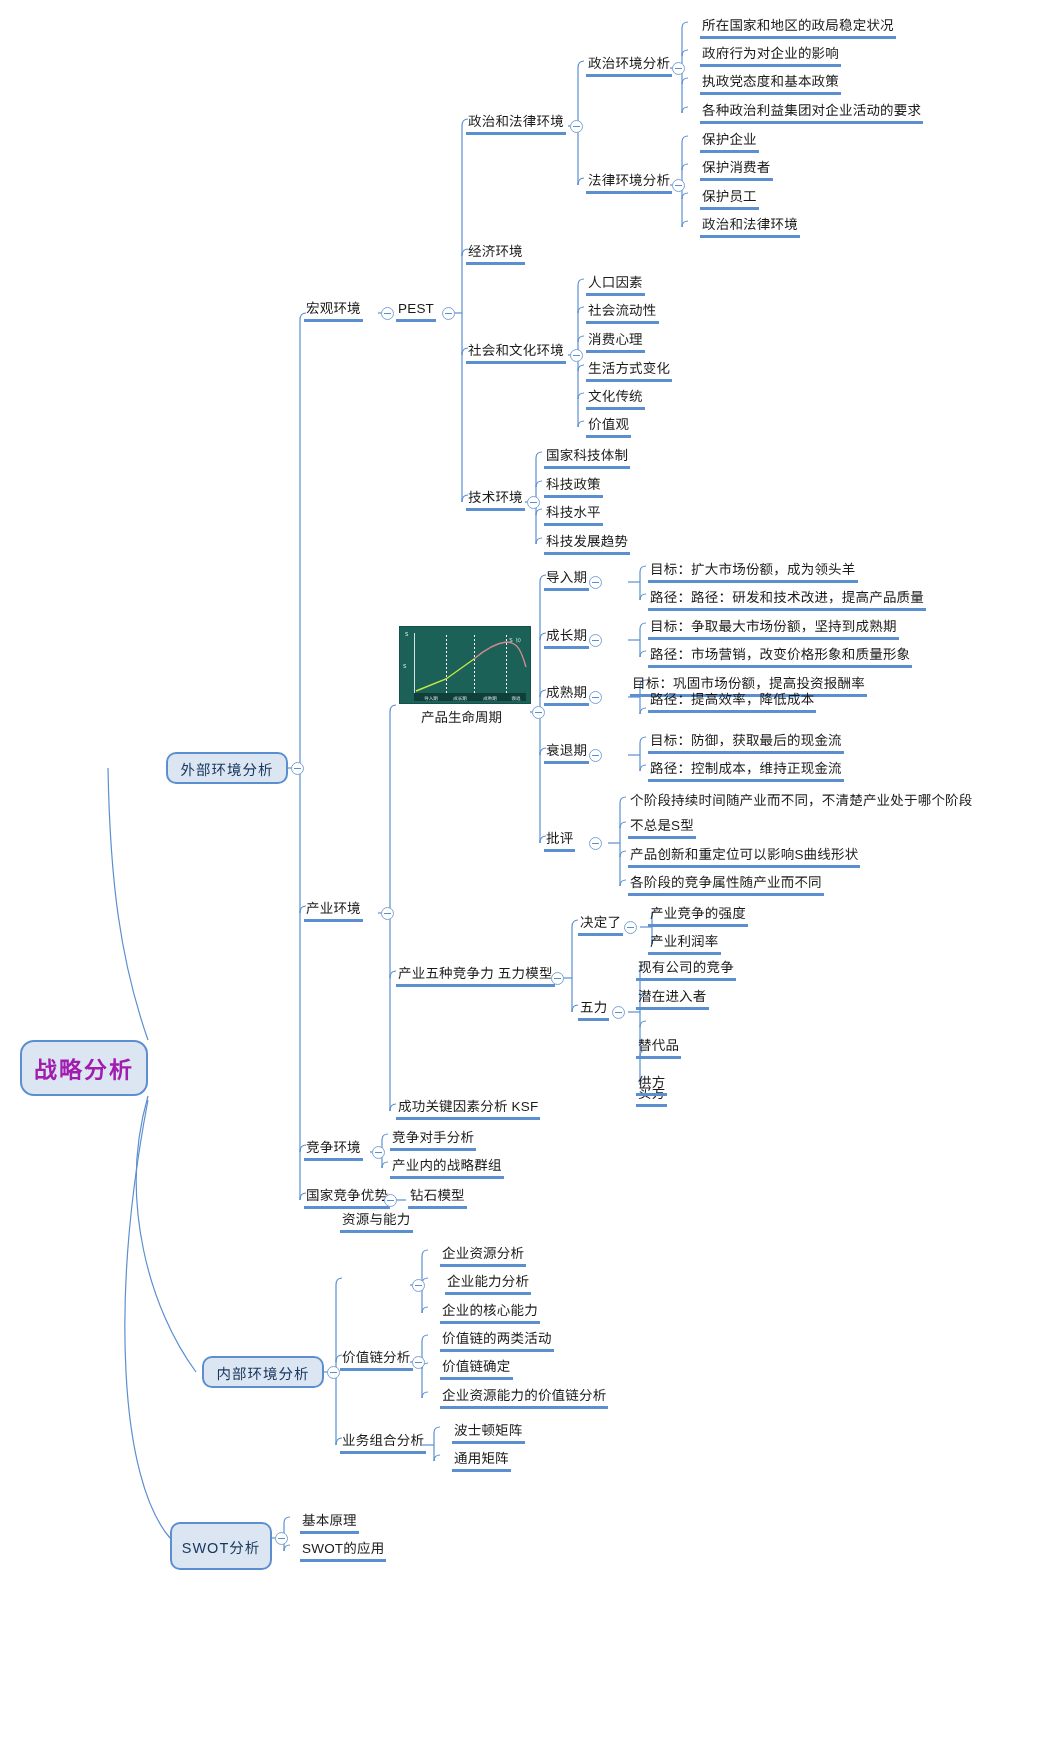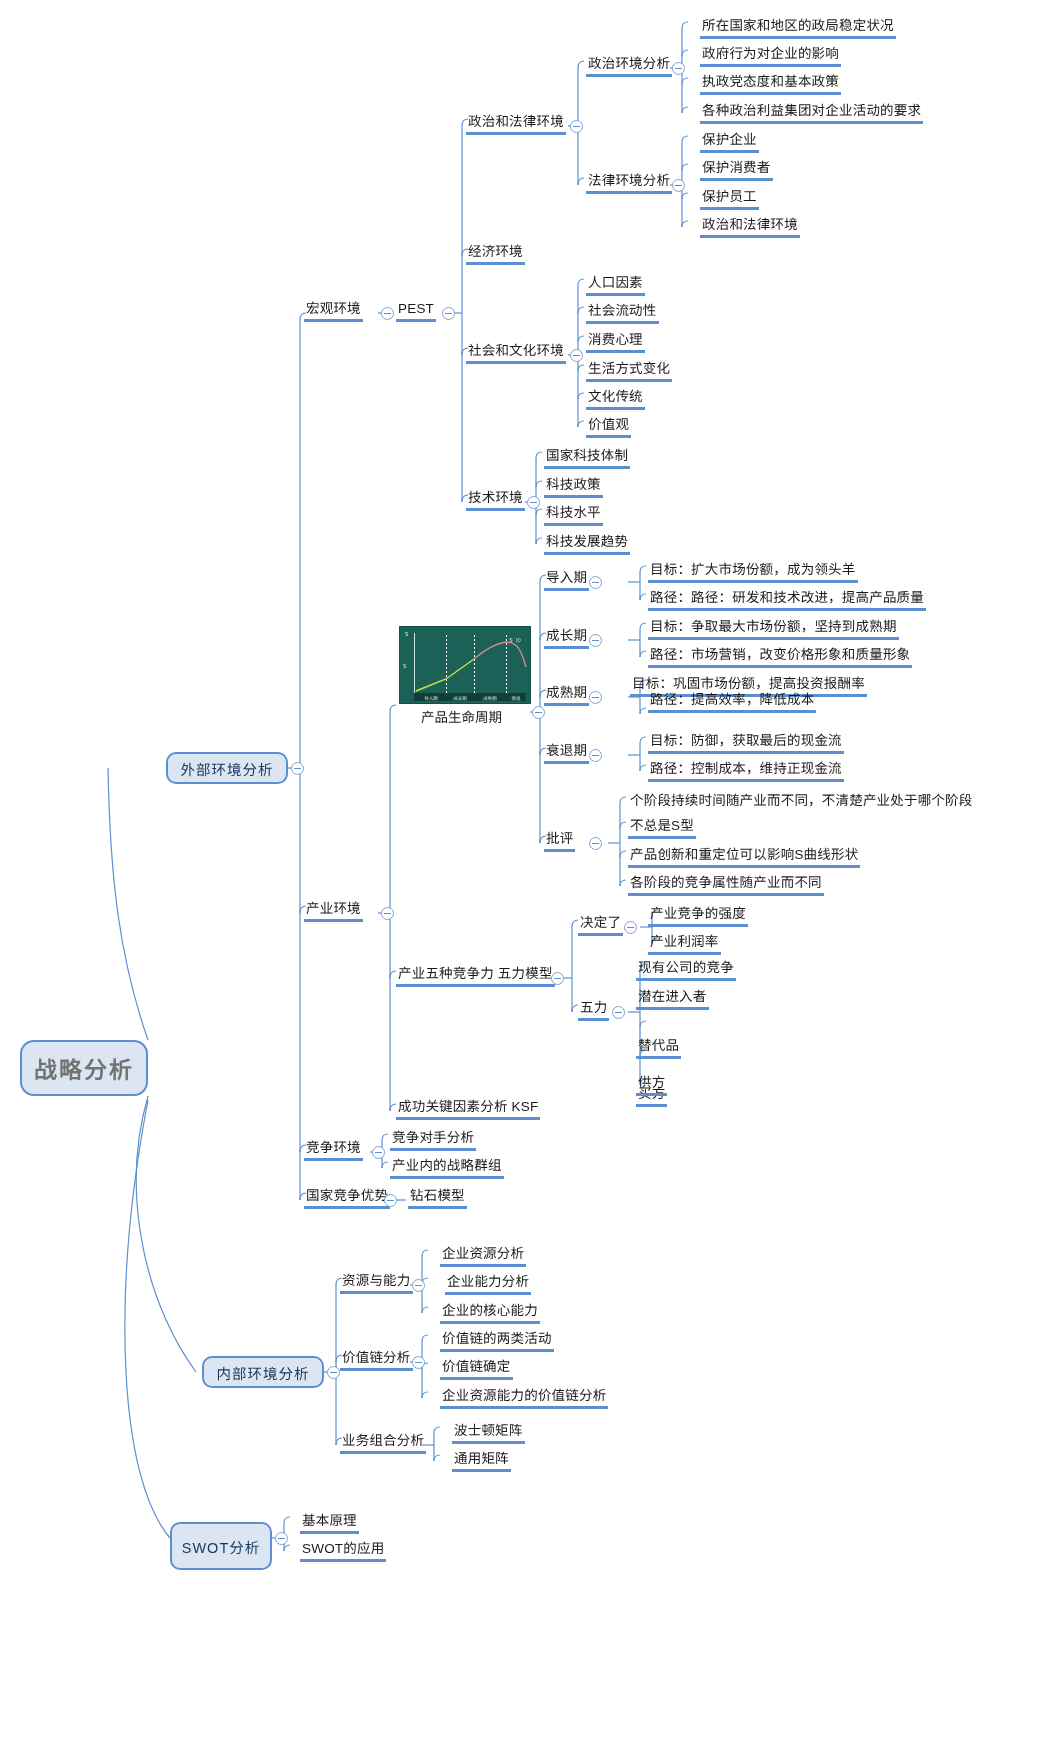--- a/index.html
+++ b/index.html
@@ -32,21 +32,21 @@
     border-bottom:3px solid #5b8fd0;
     letter-spacing:0.2px;
   }
   .node.nb{ border-bottom:none; }
   
   .rootbox{
     position:absolute;
     background:#dce6f2;
     border:2px solid #5b8fd0;
     border-radius:12px;
-    color:#737373;
+    color:#a21caf;
     font-weight:bold;
     text-align:center;
     display:flex;
     align-items:center;
     justify-content:center;
     box-sizing:border-box;
   }
   .rootbox.l0{
     font-size:23px;
     letter-spacing:2px;
@@ -519,21 +519,21 @@
   </div>
 
   <div class="node" style="left:304px;top:1188px;">
     <span>国家竞争优势</span>
   </div>
   <div class="toggle" style="left:384px;top:1194px;"></div>
   <div class="node" style="left:408px;top:1188px;">
     <span>钻石模型</span>
   </div>
 
-  <div class="node" style="left:340px;top:1273px;">
+  <div class="node" style="left:340px;top:1212px;">
     <span>资源与能力</span>
   </div>
   <div class="toggle" style="left:412px;top:1279px;"></div>
   <div class="node" style="left:440px;top:1246px;">
     <span>企业资源分析</span>
   </div>
   <div class="node" style="left:445px;top:1274px;">
     <span>企业能力分析</span>
   </div>
   <div class="node" style="left:440px;top:1303px;">

